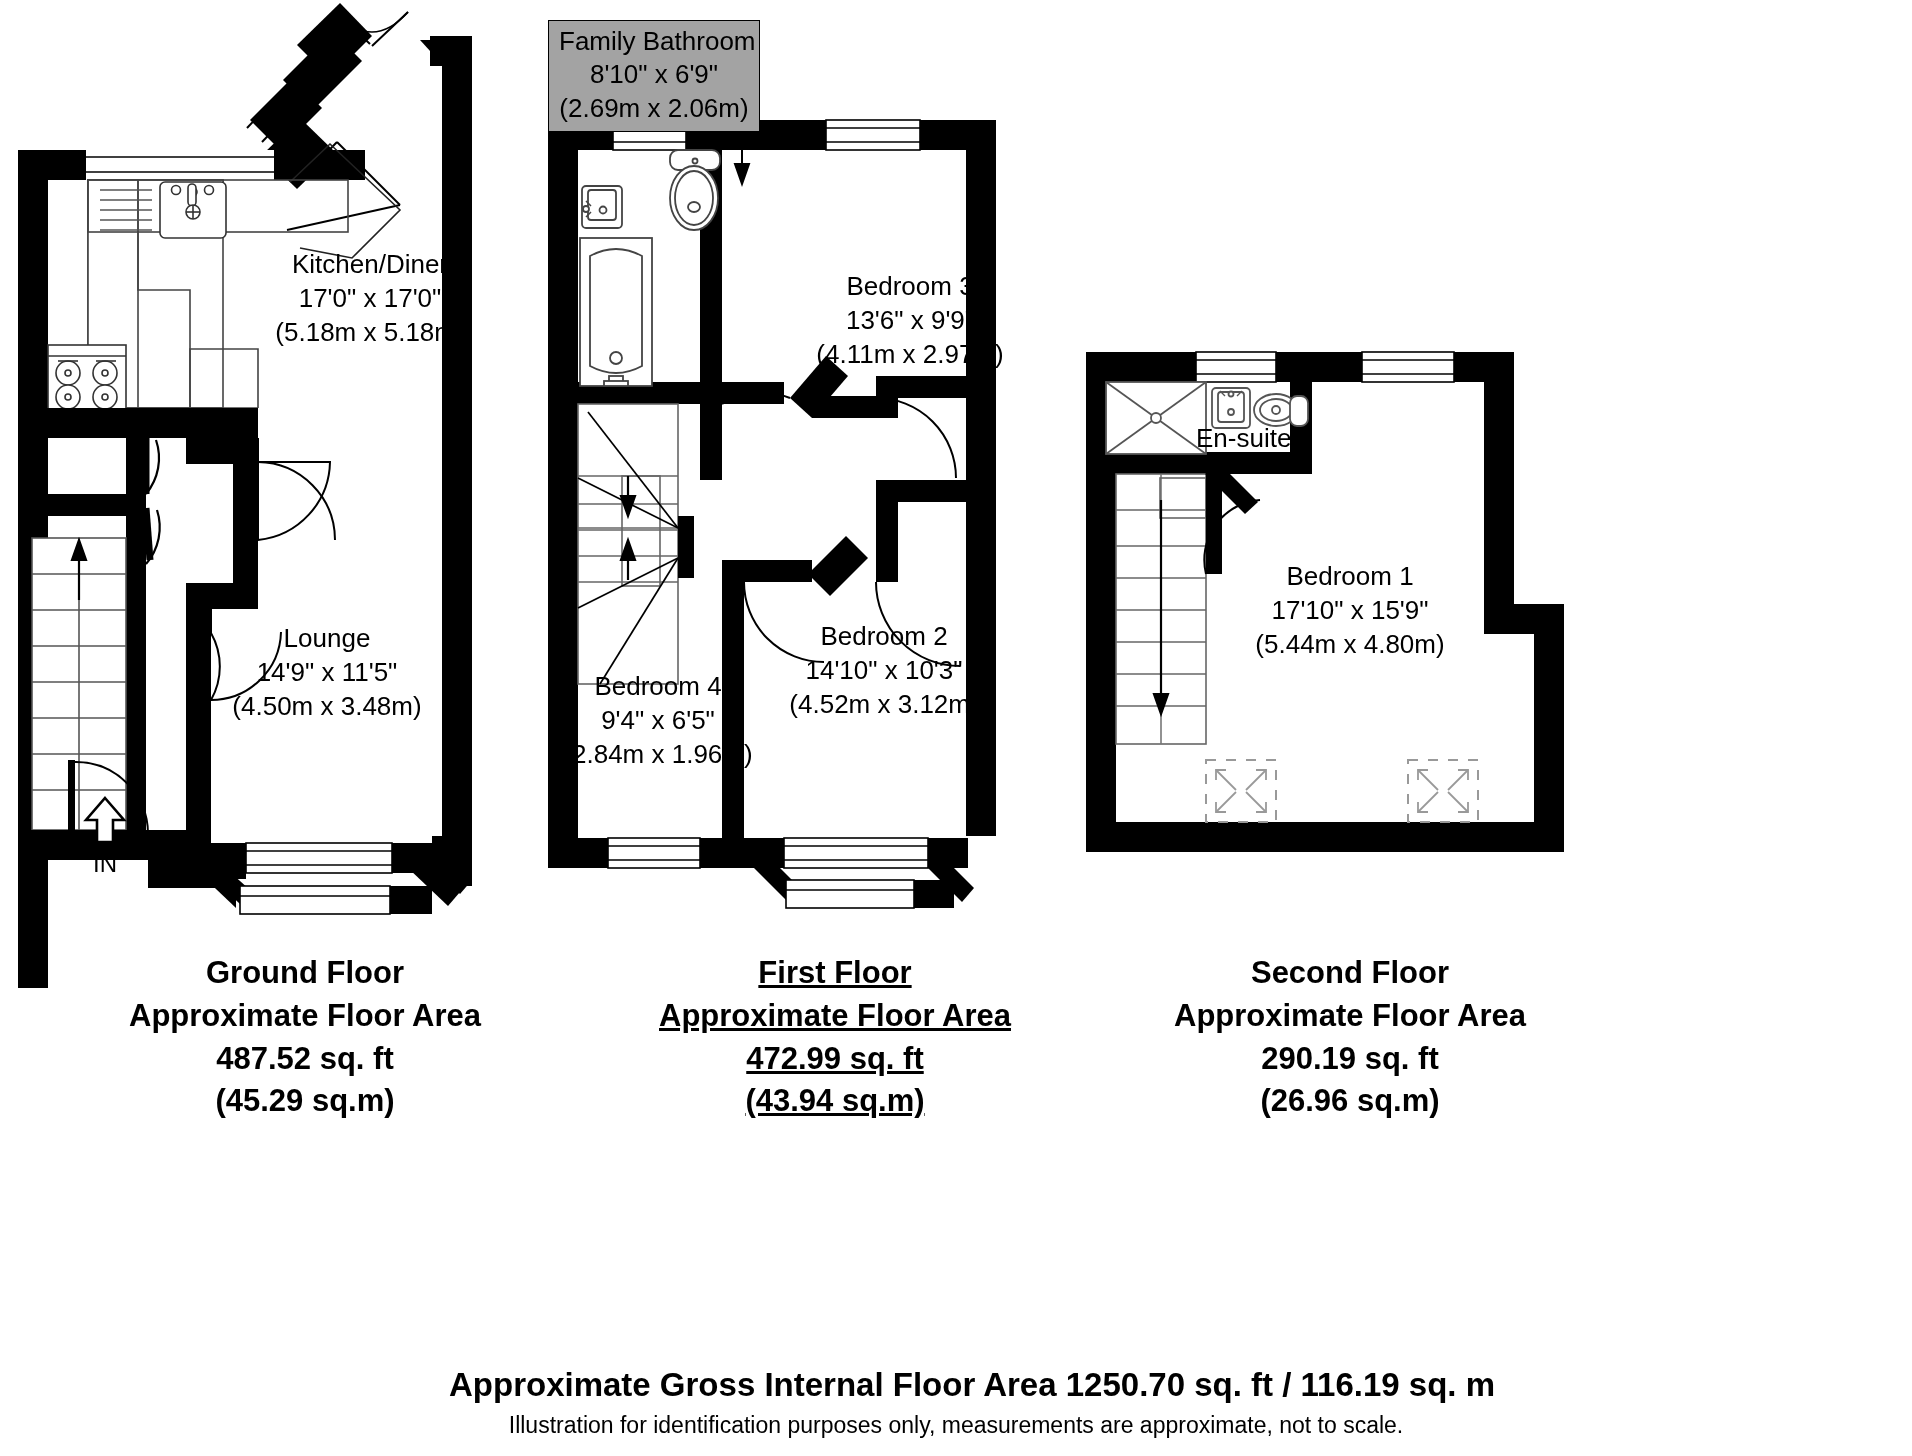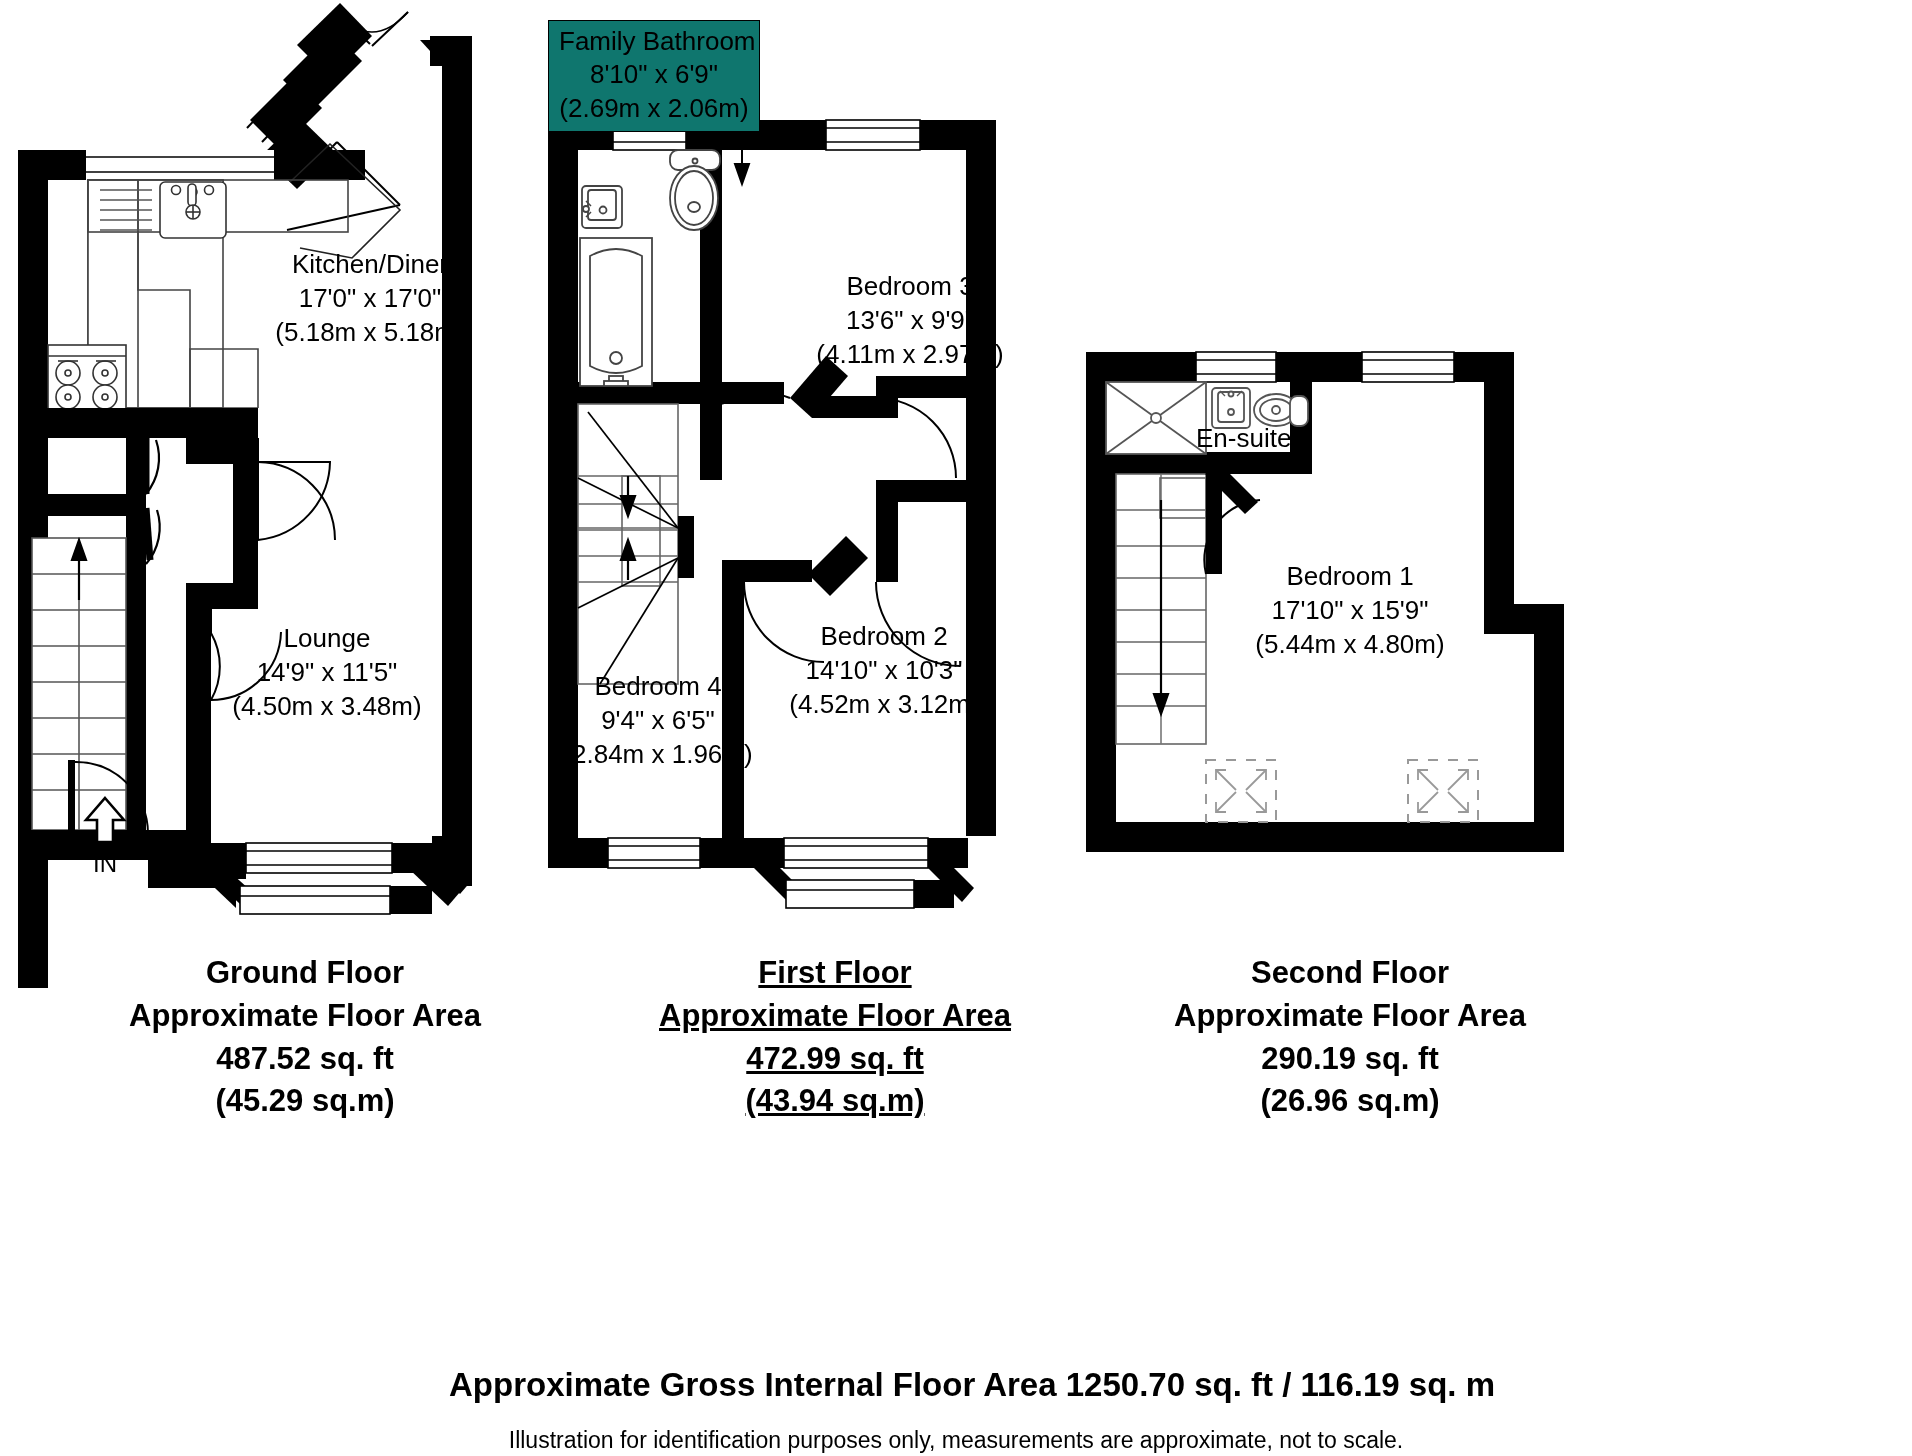--- a/index.html
+++ b/index.html
@@ -1,21 +1,21 @@
 <!DOCTYPE html>
 <html><head>
 <meta charset="utf-8">
 <style>
   html,body{margin:0;padding:0;background:#ffffff;}
   body{width:1912px;height:1456px;position:relative;font-family:"Liberation Sans",sans-serif;color:#000;overflow:hidden;}
   .plan{position:absolute;left:0;top:0;width:1912px;height:1456px;}
   svg{display:block;}
   .lbl{position:absolute;text-align:center;line-height:1.30;white-space:pre;color:#000;}
   .roomlbl{font-size:26px;}
-  .boxlbl{font-size:26px;border:1.5px solid #000;background:#0f766e;padding:4px 10px 6px 10px;line-height:1.28;}
+  .boxlbl{font-size:26px;border:1.5px solid #000;background:#a3a3a3;padding:4px 10px 6px 10px;line-height:1.28;}
   .inlbl{font-size:24px;text-align:center;}
   .floortitle{position:absolute;text-align:center;font-weight:bold;font-size:31px;line-height:1.38;white-space:pre;}
   .gross{position:absolute;text-align:center;font-weight:bold;font-size:33px;white-space:pre;margin-left:16px;}
   .discl{position:absolute;text-align:center;font-size:23px;white-space:pre;}
   .ensuitelbl{position:absolute;font-size:26px;white-space:pre;}
 </style>
 </head>
 <body>
 
 <div class="plan">
@@ -464,15 +464,15 @@
 472.99 sq. ft
 (43.94 sq.m)</div>
 
 <div class="floortitle" style="left:1070px;top:952px;width:560px;">Second Floor
 Approximate Floor Area
 290.19 sq. ft
 (26.96 sq.m)</div>
 
 <div class="gross" style="left:0px;top:1366px;width:1912px;">Approximate Gross Internal Floor Area 1250.70 sq. ft / 116.19 sq. m</div>
 
-<div class="discl" style="left:0px;top:1412px;width:1912px;margin-top:15px;">Illustration for identification purposes only, measurements are approximate, not to scale.</div>
+<div class="discl" style="left:0px;top:1412px;width:1912px;">Illustration for identification purposes only, measurements are approximate, not to scale.</div>
 
 </div>
 
 </body></html>

